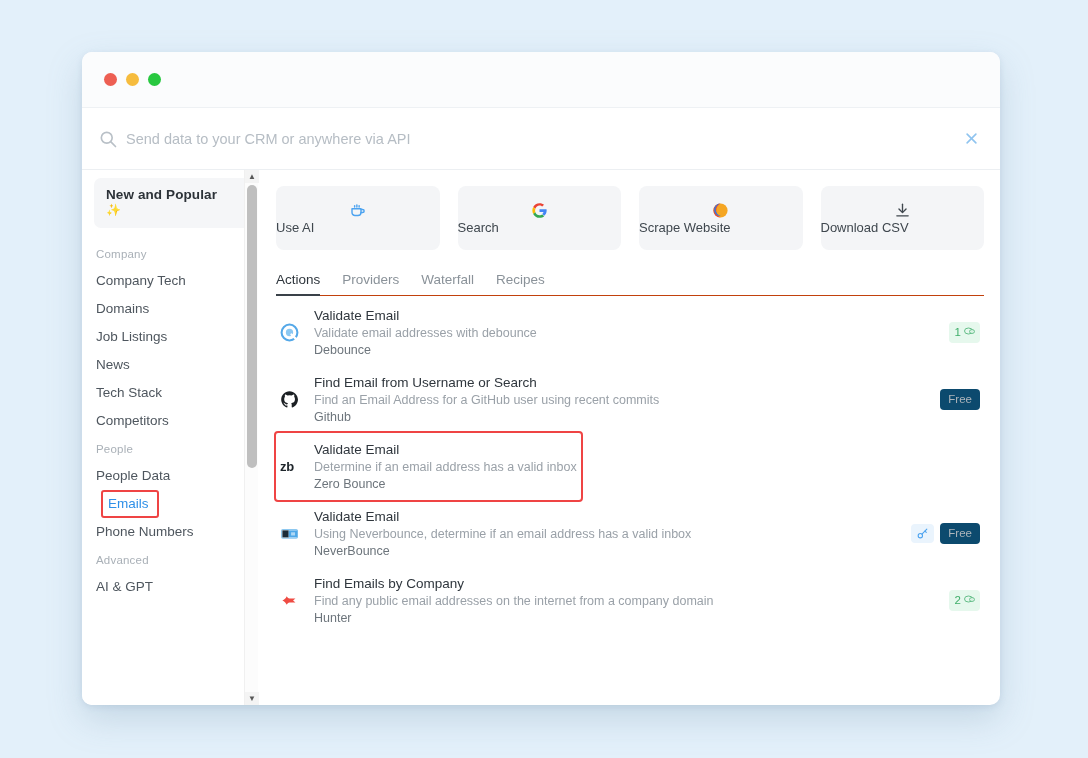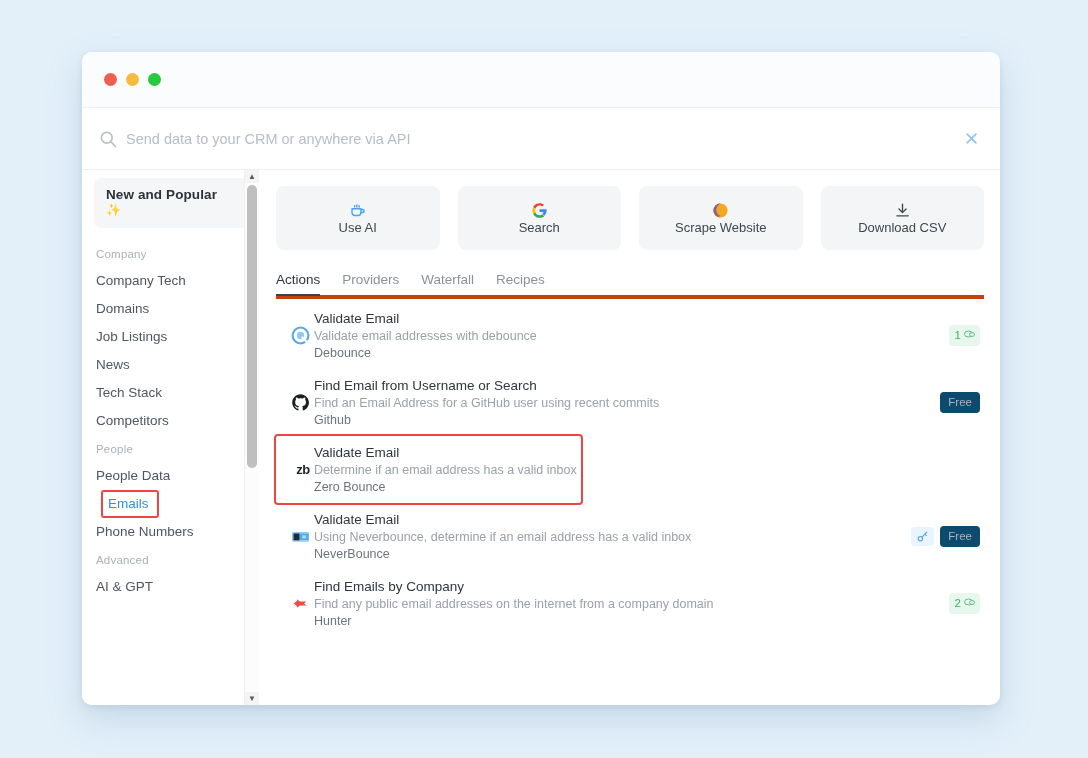--- a/index.html
+++ b/index.html
@@ -169,34 +169,33 @@
     gap: 18px;
     flex: 0 0 auto;
   }
   .qa-card {
     flex: 1 1 0;
     height: 64px;
     background: #f4f5f7;
     border-radius: 8px;
     display: flex;
     flex-direction: column;
-    align-items: center;
     justify-content: center;
     gap: 0;
     cursor: pointer;
   }
   .qa-card .qa-label { font-size: 13px; color: #3f474e; }
   .qa-icon { height: 19px; display: flex; align-items: center; justify-content: center; }
 
   
   .tabs {
     display: flex;
     gap: 22px;
     margin-top: 22px;
-    border-bottom: 4px solid #c2410c;
+    border-bottom: 1px solid #c2410c;
     flex: 0 0 auto;
   }
   .tab {
     font-size: 13.5px;
     color: #8a9299;
     padding-bottom: 8px;
     cursor: pointer;
     position: relative;
   }
   .tab.active { color: #2f363d; }
@@ -213,21 +212,21 @@
   .row {
     display: flex;
     align-items: center;
     padding: 10px 4px 10px 4px;
     height: 67px;
     cursor: pointer;
     position: relative;
   }
   .row-icon {
     width: 30px; flex: 0 0 auto;
-    display: flex; align-items: center; justify-content: flex-end;
+    display: flex; align-items: center; justify-content: flex-start;
   }
   .row-text { flex: 1 1 auto; min-width: 0; padding-left: 4px; }
   .row-title { font-size: 13.5px; color: #2f363d; line-height: 18px; }
   .row-desc  { font-size: 12.5px; color: #9aa1a8; line-height: 17px; }
   .row-prov  { font-size: 12.5px; color: #6d757c; line-height: 17px; }
 
   .row-right { flex: 0 0 auto; display: flex; align-items: center; gap: 6px; }
 
   .badge-credit {
     background: #e6f8ed;

